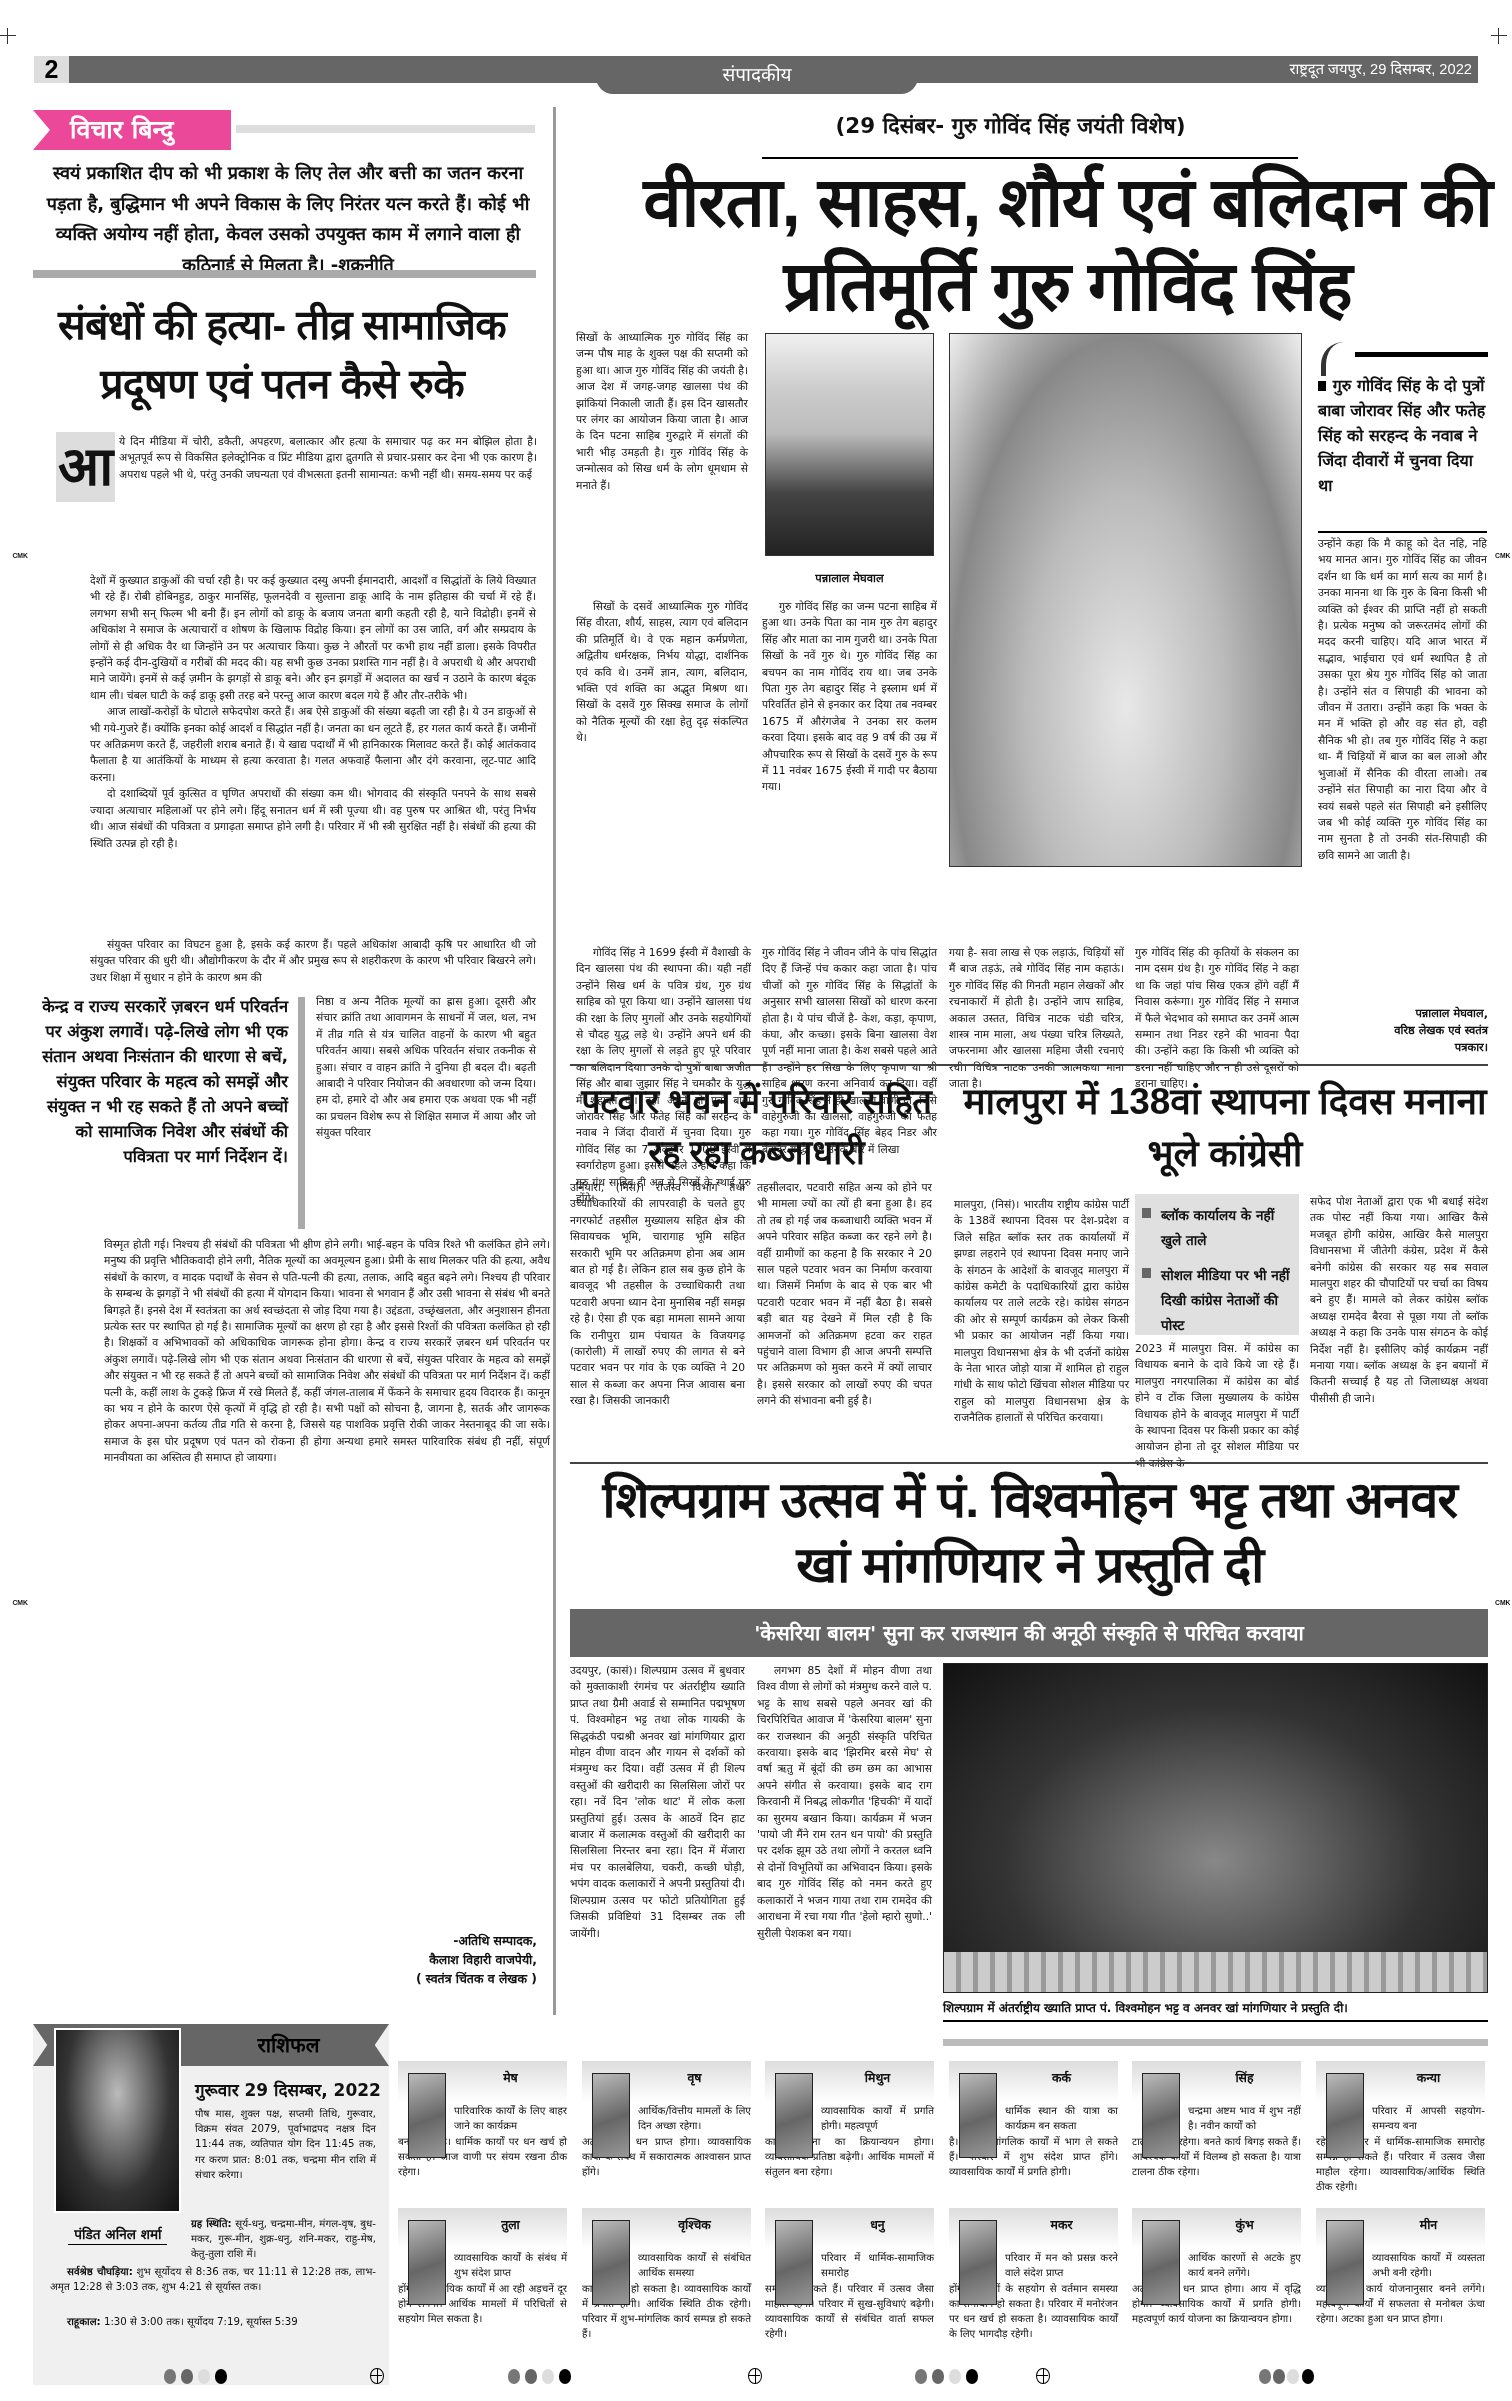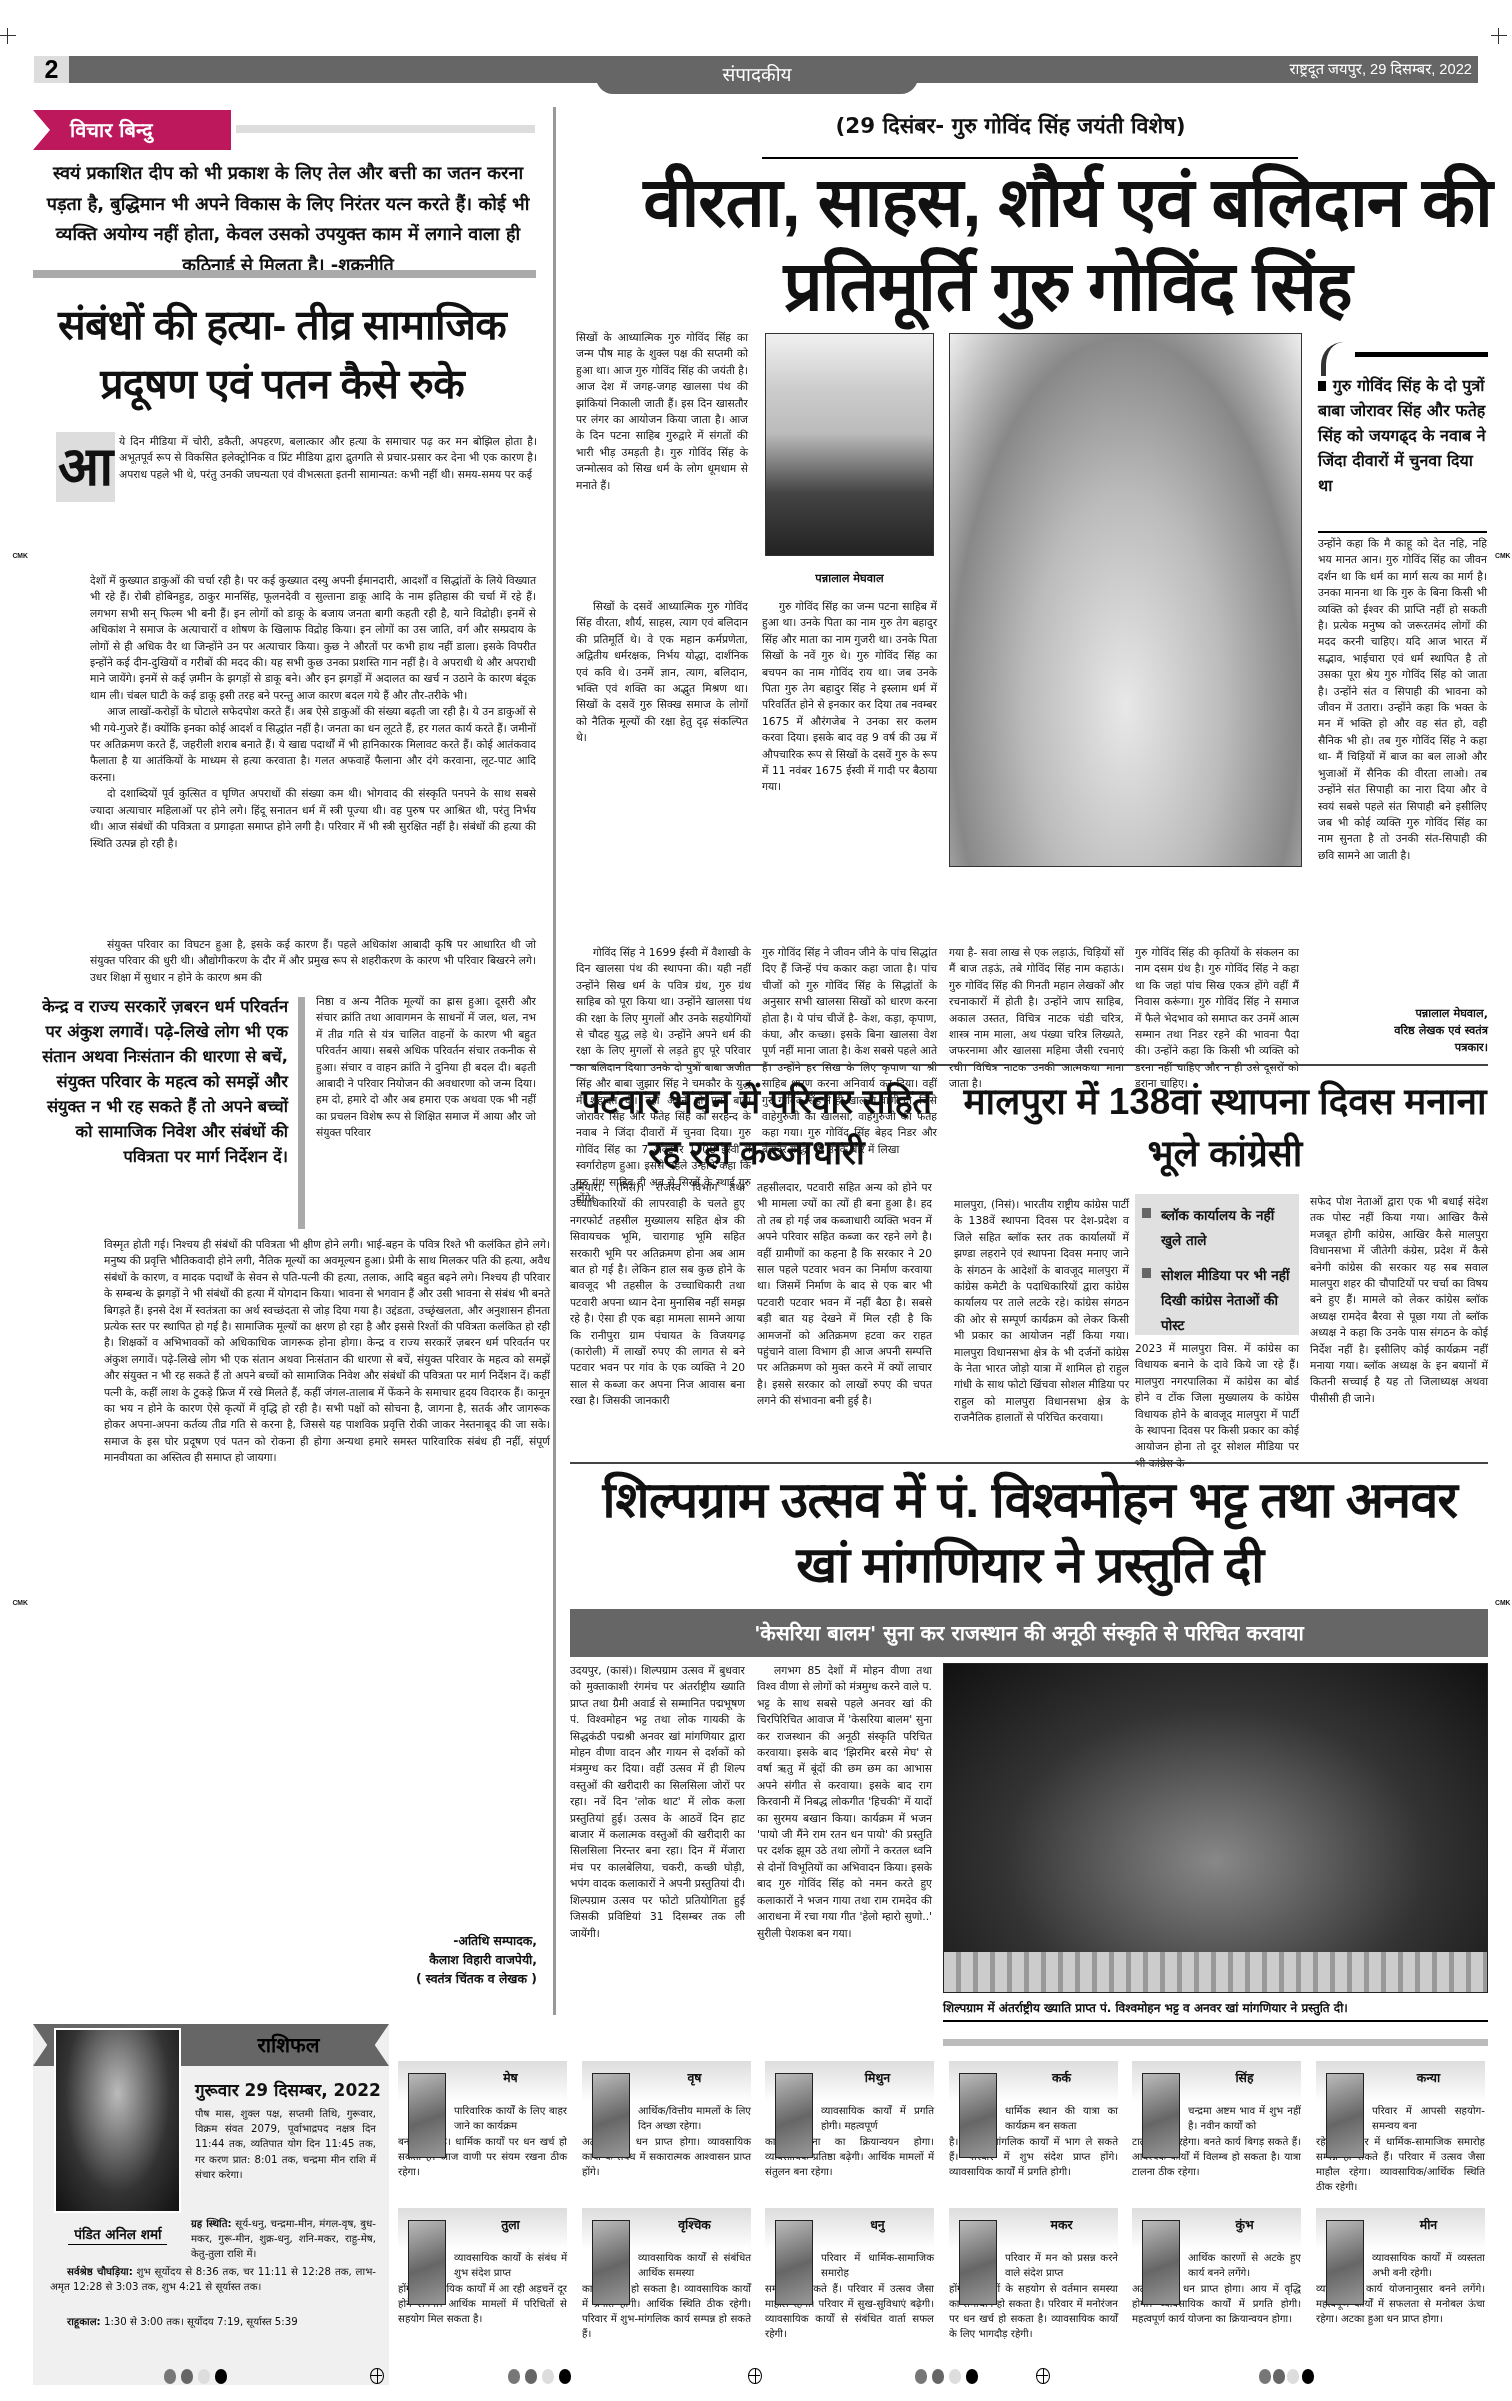--- a/index.html
+++ b/index.html
@@ -14,21 +14,21 @@
   
   .hdr { position: absolute; left: 35px; top: 56px; width: 1443px; height: 27px; background: #666; }
   .hdr-num { position: absolute; left: 34px; top: 56px; width: 35px; height: 27px; background: #ddd; font-family: "Liberation Sans", sans-serif; font-weight: bold; font-size: 25px; text-align: center; line-height: 27px; color: #000; }
   .hdr-tab { position: absolute; left: 596px; top: 56px; width: 322px; height: 38px; background: #666; border-radius: 0 0 17px 17px; color: #fff; font-size: 19px; text-align: center; line-height: 36px; }
   .hdr-date { position: absolute; right: 40px; top: 56px; height: 27px; line-height: 27px; color: #fff; font-size: 14.7px; font-family: "Liberation Sans", sans-serif; }
 
   
   .vdiv { position: absolute; width: 3.4px; background: #999; }
 
   
-  .vb-tag { position: absolute; left: 33px; top: 110px; width: 198px; height: 40px; background: #be185d; color: #fff; font-size: 20px; font-weight: bold; line-height: 40px; padding-left: 37px; clip-path: polygon(0 0, 100% 0, 100% 100%, 0 100%, 17px 50%); }
+  .vb-tag { position: absolute; left: 33px; top: 110px; width: 198px; height: 40px; background: #ec4899; color: #fff; font-size: 25px; font-weight: bold; line-height: 40px; padding-left: 37px; clip-path: polygon(0 0, 100% 0, 100% 100%, 0 100%, 17px 50%); }
   .vb-line { position: absolute; left: 236px; top: 125px; width: 299px; height: 8px; background: #ddd; }
   .vb-text { position: absolute; left: 34px; top: 158px; width: 508px; font-size: 18px; font-weight: bold; line-height: 30.5px; text-align: center; }
   .vb-bottom { position: absolute; left: 33px; top: 270px; width: 503px; height: 8px; background: #aaa; }
 
   
   .ed-title { position: absolute; left: 22.6px; top: 296px; width: 519px; font-family: "Liberation Sans", sans-serif; font-weight: bold; font-size: 41px; line-height: 59px; text-align: center; letter-spacing: -0.6px; }
   .dropcap { position: absolute; left: 56px; top: 432px; width: 59px; height: 70px; background: #ddd; font-size: 54px; font-weight: bold; text-align: center; line-height: 70px; }
   .body-txt { font-size: 10.7px; line-height: 16.4px; text-align: justify; color: #111; }
   .ed-body1 { position: absolute; left: 119px; top: 434px; width: 418px; }
   .ed-body2 { position: absolute; left: 90px; top: 505px; width: 446px; }
@@ -153,21 +153,21 @@
 <div class="gg-rule"></div>
 <h2 class="gg-title">वीरता, साहस, शौर्य एवं बलिदान की प्रतिमूर्ति गुरु गोविंद सिंह</h2>
 <p class="body-txt gg-col1">सिखों के आध्यात्मिक गुरु गोविंद सिंह का जन्म पौष माह के शुक्ल पक्ष की सप्तमी को हुआ था। आज गुरु गोविंद सिंह की जयंती है। आज देश में जगह-जगह खालसा पंथ की झांकियां निकाली जाती हैं। इस दिन खासतौर पर लंगर का आयोजन किया जाता है। आज के दिन पटना साहिब गुरुद्वारे में संगतों की भारी भीड़ उमड़ती है। गुरु गोविंद सिंह के जन्मोत्सव को सिख धर्म के लोग धूमधाम से मनाते हैं।</p>
 <div class="photo-auth"></div>
 <div class="photo-auth-cap">पन्नालाल मेघवाल</div>
 <div class="photo-guru"></div>
 <p class="body-txt gg-col1b" style="text-indent:17px">सिखों के दसवें आध्यात्मिक गुरु गोविंद सिंह वीरता, शौर्य, साहस, त्याग एवं बलिदान की प्रतिमूर्ति थे। वे एक महान कर्मप्रणेता, अद्वितीय धर्मरक्षक, निर्भय योद्धा, दार्शनिक एवं कवि थे। उनमें ज्ञान, त्याग, बलिदान, भक्ति एवं शक्ति का अद्भुत मिश्रण था। सिखों के दसवें गुरु सिक्ख समाज के लोगों को नैतिक मूल्यों की रक्षा हेतु दृढ़ संकल्पित थे।</p>
 <p class="body-txt gg-col2" style="text-indent:17px">गुरु गोविंद सिंह का जन्म पटना साहिब में हुआ था। उनके पिता का नाम गुरु तेग बहादुर सिंह और माता का नाम गुजरी था। उनके पिता सिखों के नवें गुरु थे। गुरु गोविंद सिंह का बचपन का नाम गोविंद राय था। जब उनके पिता गुरु तेग बहादुर सिंह ने इस्लाम धर्म में परिवर्तित होने से इनकार कर दिया तब नवम्बर 1675 में औरंगजेब ने उनका सर कलम करवा दिया। इसके बाद वह 9 वर्ष की उम्र में औपचारिक रूप से सिखों के दसवें गुरु के रूप में 11 नवंबर 1675 ईस्वी में गादी पर बैठाया गया।</p>
 <div class="gg-side-arrow"></div>
 <div class="gg-side-line"></div>
-<div class="gg-side"><span class="gg-side-sq"></span><span>गुरु गोविंद सिंह के दो पुत्रों बाबा जोरावर सिंह और फतेह सिंह को जयगढ्द के नवाब ने जिंदा दीवारों में चुनवा दिया था</span></div>
+<div class="gg-side"><span class="gg-side-sq"></span><span>गुरु गोविंद सिंह के दो पुत्रों बाबा जोरावर सिंह और फतेह सिंह को सरहन्द के नवाब ने जिंदा दीवारों में चुनवा दिया था</span></div>
 <div class="gg-side-rule"></div>
 <p class="body-txt gg-col5">उन्होंने कहा कि मै काहू को देत नहि, नहि भय मानत आन। गुरु गोविंद सिंह का जीवन दर्शन था कि धर्म का मार्ग सत्य का मार्ग है। उनका मानना था कि गुरु के बिना किसी भी व्यक्ति को ईश्वर की प्राप्ति नहीं हो सकती है। प्रत्येक मनुष्य को जरूरतमंद लोगों की मदद करनी चाहिए। यदि आज भारत में सद्भाव, भाईचारा एवं धर्म स्थापित है तो उसका पूरा श्रेय गुरु गोविंद सिंह को जाता है। उन्होंने संत व सिपाही की भावना को जीवन में उतारा। उन्होंने कहा कि भक्त के मन में भक्ति हो और वह संत हो, वही सैनिक भी हो। तब गुरु गोविंद सिंह ने कहा था- मैं चिड़ियों में बाज का बल लाओ और भुजाओं में सैनिक की वीरता लाओ। तब उन्होंने संत सिपाही का नारा दिया और वे स्वयं सबसे पहले संत सिपाही बने इसीलिए जब भी कोई व्यक्ति गुरु गोविंद सिंह का नाम सुनता है तो उनकी संत-सिपाही की छवि सामने आ जाती है।</p>
 <p class="body-txt gg-row-a" style="text-indent:17px;margin-top:56px">गोविंद सिंह ने 1699 ईस्वी में वैशाखी के दिन खालसा पंथ की स्थापना की। यही नहीं उन्होंने सिख धर्म के पवित्र ग्रंथ, गुरु ग्रंथ साहिब को पूरा किया था। उन्होंने खालसा पंथ की रक्षा के लिए मुगलों और उनके सहयोगियों से चौदह युद्ध लड़े थे। उन्होंने अपने धर्म की रक्षा के लिए मुगलों से लड़ते हुए पूरे परिवार का बलिदान दिया। उनके दो पुत्रों बाबा अजीत सिंह और बाबा जुझार सिंह ने चमकौर के युद्ध में शहादत दी। वहीं अपने दो पुत्रों बाबा जोरावर सिंह और फतेह सिंह को सरहन्द के नवाब ने जिंदा दीवारों में चुनवा दिया। गुरु गोविंद सिंह का 7 अक्टूबर 1708 ईस्वी में स्वर्गारोहण हुआ। इससे पहले उन्होंने कहा कि गुरु ग्रंथ साहिब ही अब से सिखों के स्थाई गुरु होंगे।</p>
 <p class="body-txt gg-row-b" style="margin-top:56px">गुरु गोविंद सिंह ने जीवन जीने के पांच सिद्धांत दिए हैं जिन्हें पंच ककार कहा जाता है। पांच चीजों को गुरु गोविंद सिंह के सिद्धांतों के अनुसार सभी खालसा सिखों को धारण करना होता है। ये पांच चीजें है- केश, कड़ा, कृपाण, कंघा, और कच्छा। इसके बिना खालसा वेश पूर्ण नहीं माना जाता है। केश सबसे पहले आते हैं। उन्होंने हर सिख के लिए कृपाण या श्री साहिब धारण करना अनिवार्य कर दिया। वहीं गुरु गोविंद सिंह ने ही खालसा वाणी दी, जिसे वाहेगुरुजी का खालसा, वाहेगुरुजी की फतेह कहा गया। गुरु गोविंद सिंह बेहद निडर और बहादुर योद्धा थे। उनके बारे में लिखा</p>
 <p class="body-txt gg-row-c" style="margin-top:56px">गया है- सवा लाख से एक लड़ाऊं, चिड़ियों सों मैं बाज तड़ऊं, तबे गोविंद सिंह नाम कहाऊं। गुरु गोविंद सिंह की गिनती महान लेखकों और रचनाकारों में होती है। उन्होंने जाप साहिब, अकाल उस्तत, विचित्र नाटक चंडी चरित्र, शास्त्र नाम माला, अथ पंख्या चरित्र लिख्यते, जफरनामा और खालसा महिमा जैसी रचनाएं रची। विचित्र नाटक उनकी आत्मकथा माना जाता है।</p>
 <p class="body-txt gg-row-d" style="margin-top:56px">गुरु गोविंद सिंह की कृतियों के संकलन का नाम दसम ग्रंथ है। गुरु गोविंद सिंह ने कहा था कि जहां पांच सिख एकत्र होंगे वहीं मैं निवास करूंगा। गुरु गोविंद सिंह ने समाज में फैले भेदभाव को समाप्त कर उनमें आत्म सम्मान तथा निडर रहने की भावना पैदा की। उन्होंने कहा कि किसी भी व्यक्ति को डरना नहीं चाहिए और न ही उसे दूसरों को डराना चाहिए।</p>
 <div class="gg-sign">
   <div>पन्नालाल मेघवाल,</div>
   <div>वरिष्ठ लेखक एवं स्वतंत्र</div>
   <div>पत्रकार।</div>

